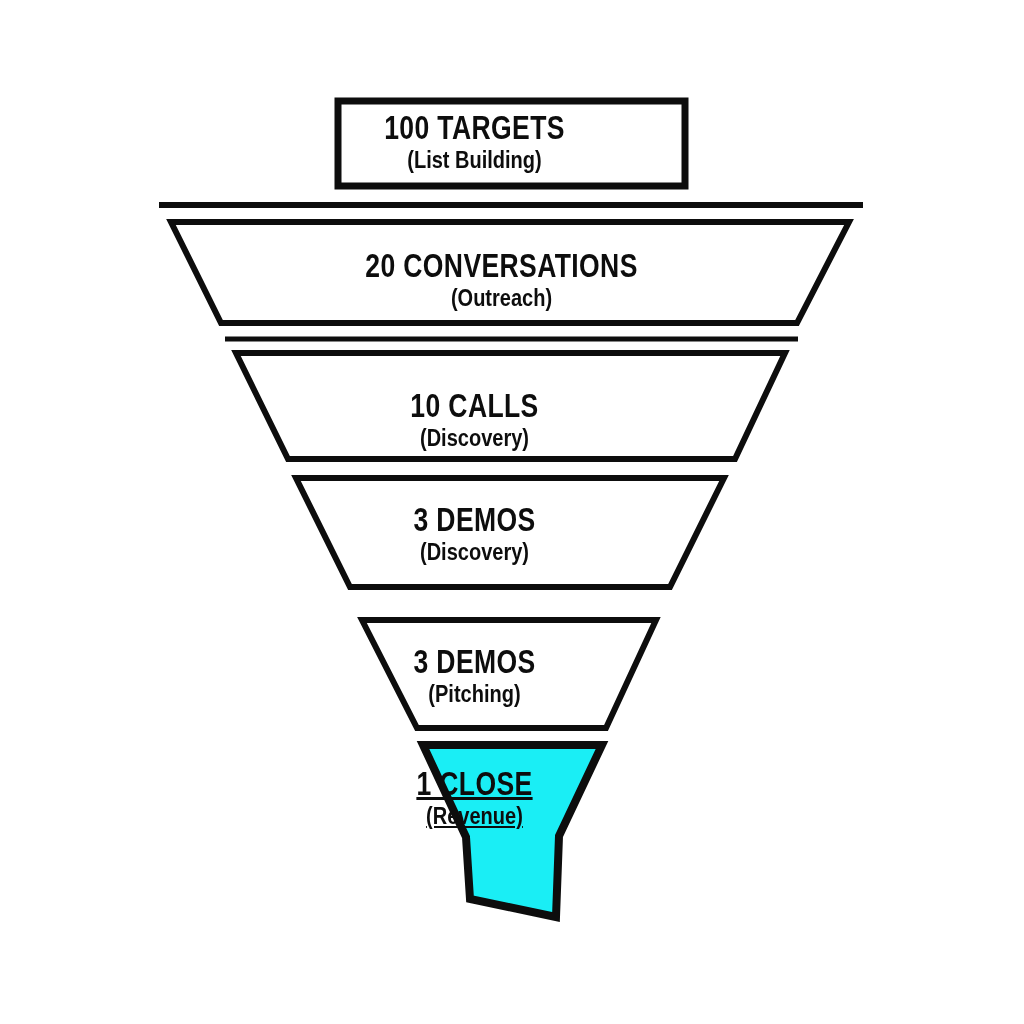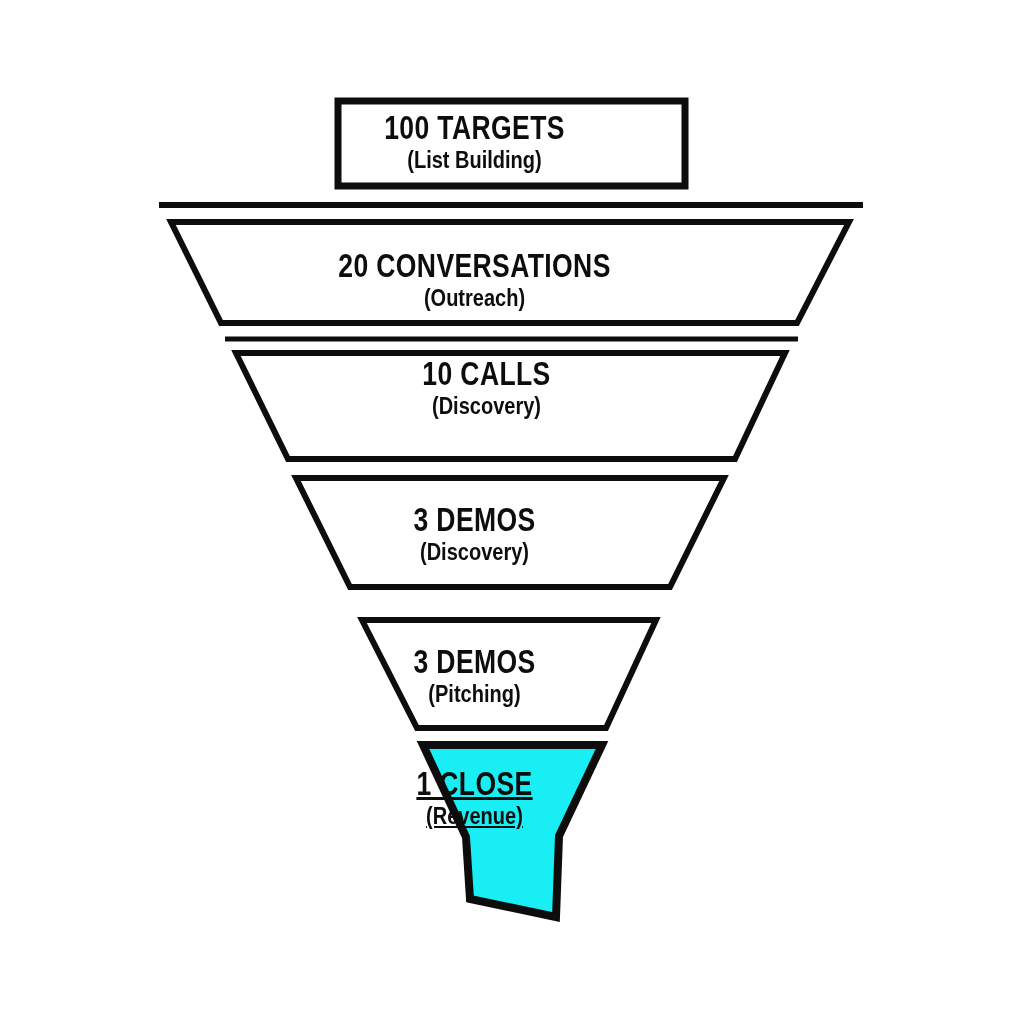--- a/index.html
+++ b/index.html
@@ -43,22 +43,22 @@
     font-size: 23px;
     font-weight: 700;
     line-height: 28px;
     letter-spacing: 0px;
     transform: scaleX(0.87);
     transform-origin: 50% 50%;
     white-space: nowrap;
   }
   
   .label-0 { top: 108px; }
-  .label-1 { top: 246px; }
-  .label-2 { top: 354px; margin-left: 12px; }
+  .label-1 { top: 246px; padding-left: 27px; }
+  .label-2 { top: 386px; }
   .label-3 { top: 500px; }
   .label-4 { top: 642px; }
   .label-5 { top: 764px; text-decoration: underline; }
 </style>
 </head>
 <body>
 
 <div class="canvas">
 
   <svg width="1024" height="1024" viewBox="0 0 1024 1024">

